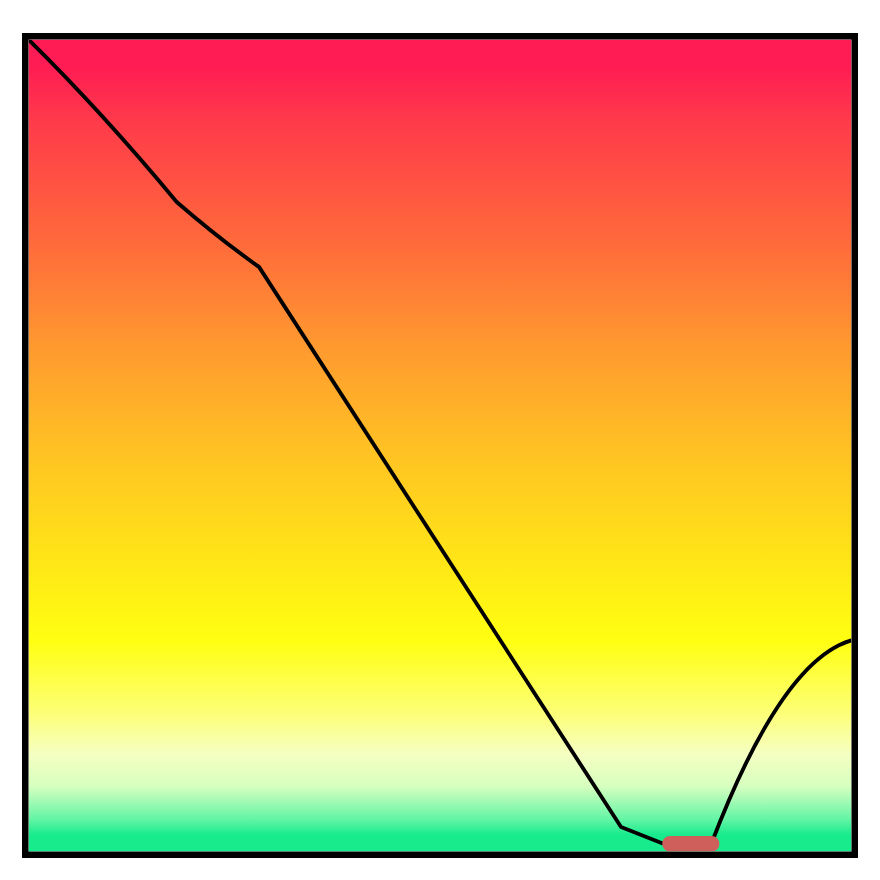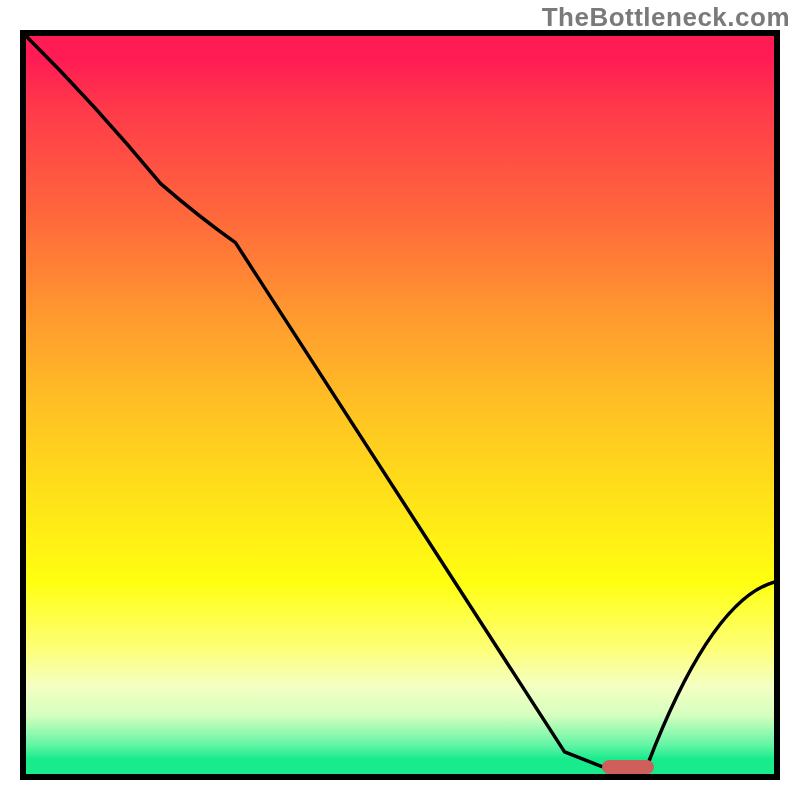--- a/index.html
+++ b/index.html
@@ -65,21 +65,20 @@
     position: absolute;
     background: #cf5f5b;
     border-radius: 8px;
     height: 14px;
   }
 </style>
 </head>
 <body>
 
 <div class="container">
-  <div class="watermark">TheBottleneck.com</div>
 
   <div class="plot-outer">
     <div class="plot-area">
       <div class="gradient"></div>
 
       <svg class="curve" viewBox="0 0 748 738" preserveAspectRatio="none">
         <path id="curve-path" fill="none" stroke="#000" stroke-width="3.5" stroke-linecap="round" stroke-linejoin="round" d="M 0 0 Q 67.32 66.42000000000002 134.64 147.60000000000002 Q 172.04000000000002 180.072 209.44000000000003 206.64 Q 374 461.25 538.56 715.86 Q 557.26 723.24 575.96 730.62 Q 598.4 730.62 620.8399999999999 730.62 Q 684.42 564.57 748 546.12"></path>
       </svg>
 
       <div class="marker" id="marker" style="left: 575.96px; width: 52.36px; top: 723.62px; background: rgb(207, 95, 91);"></div>

